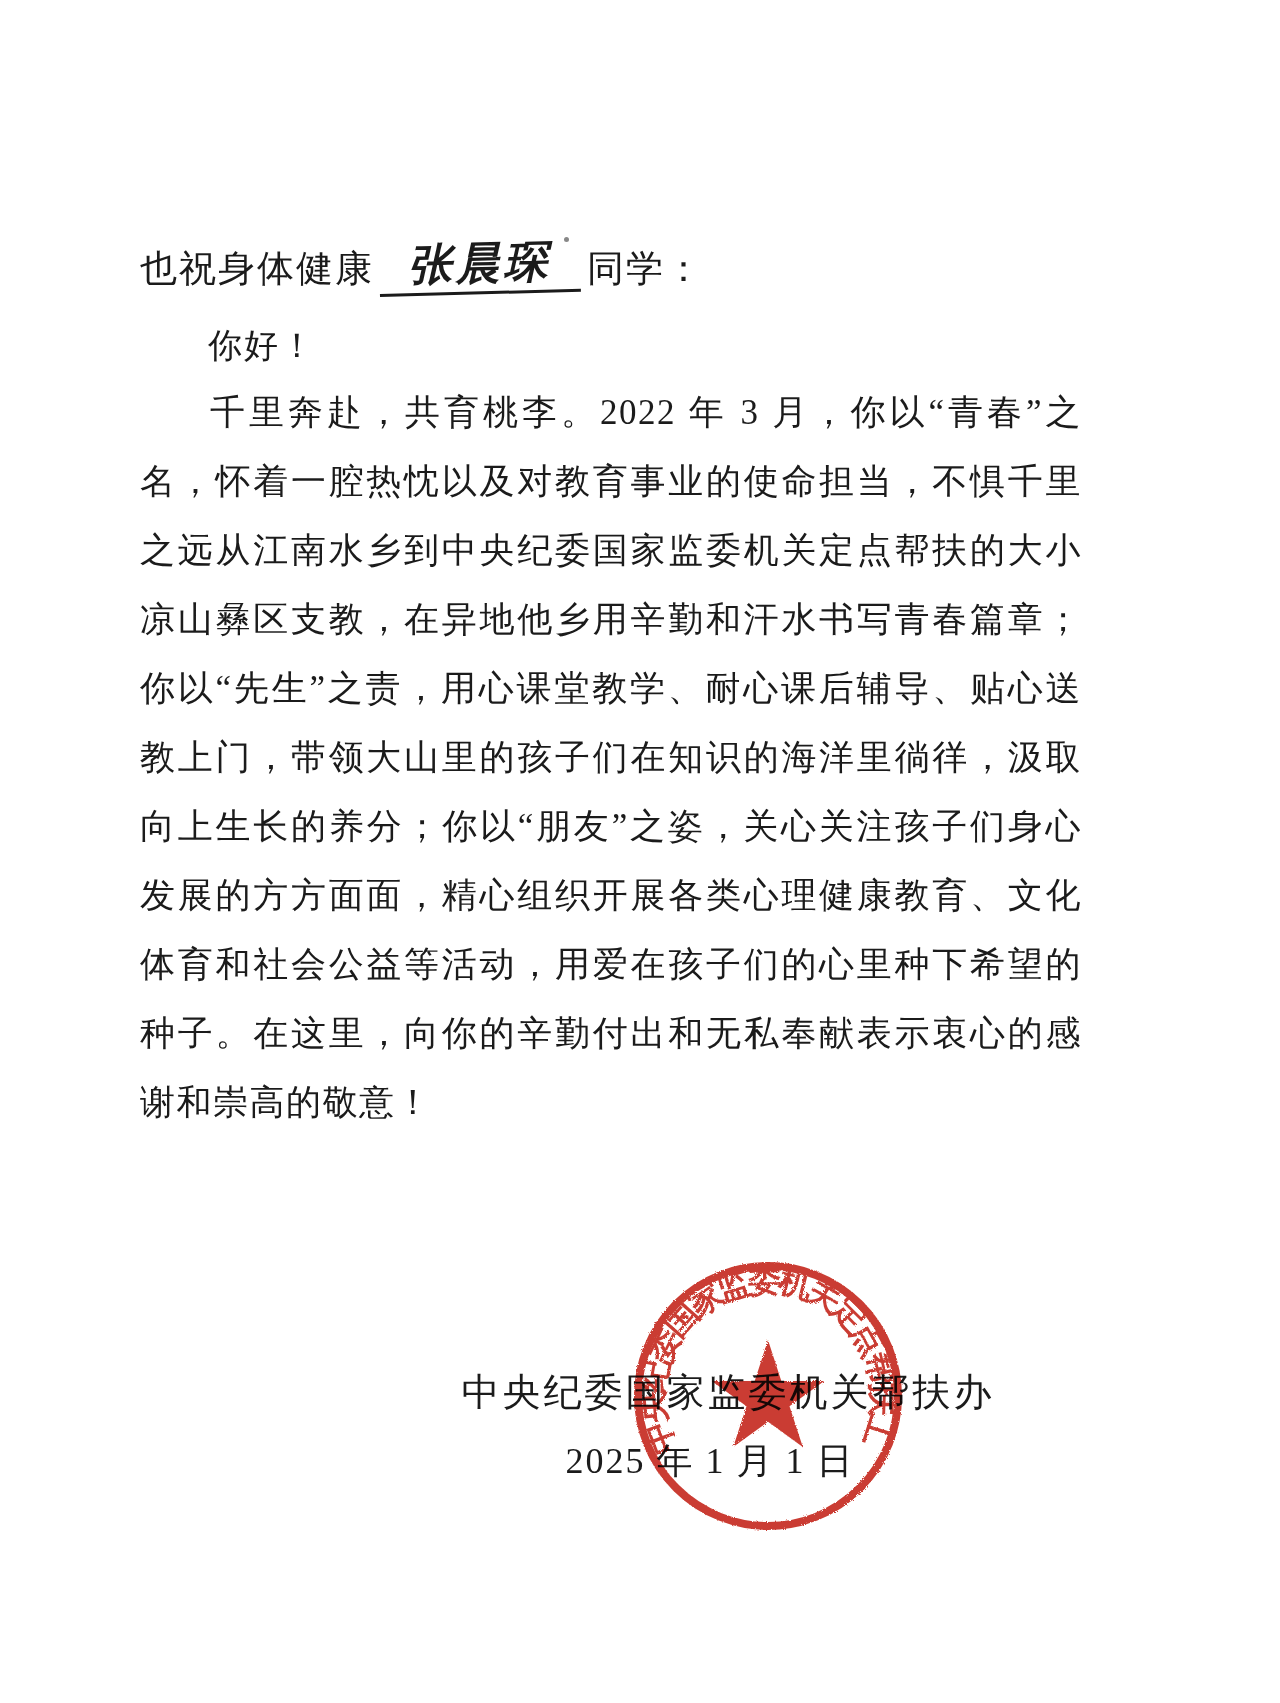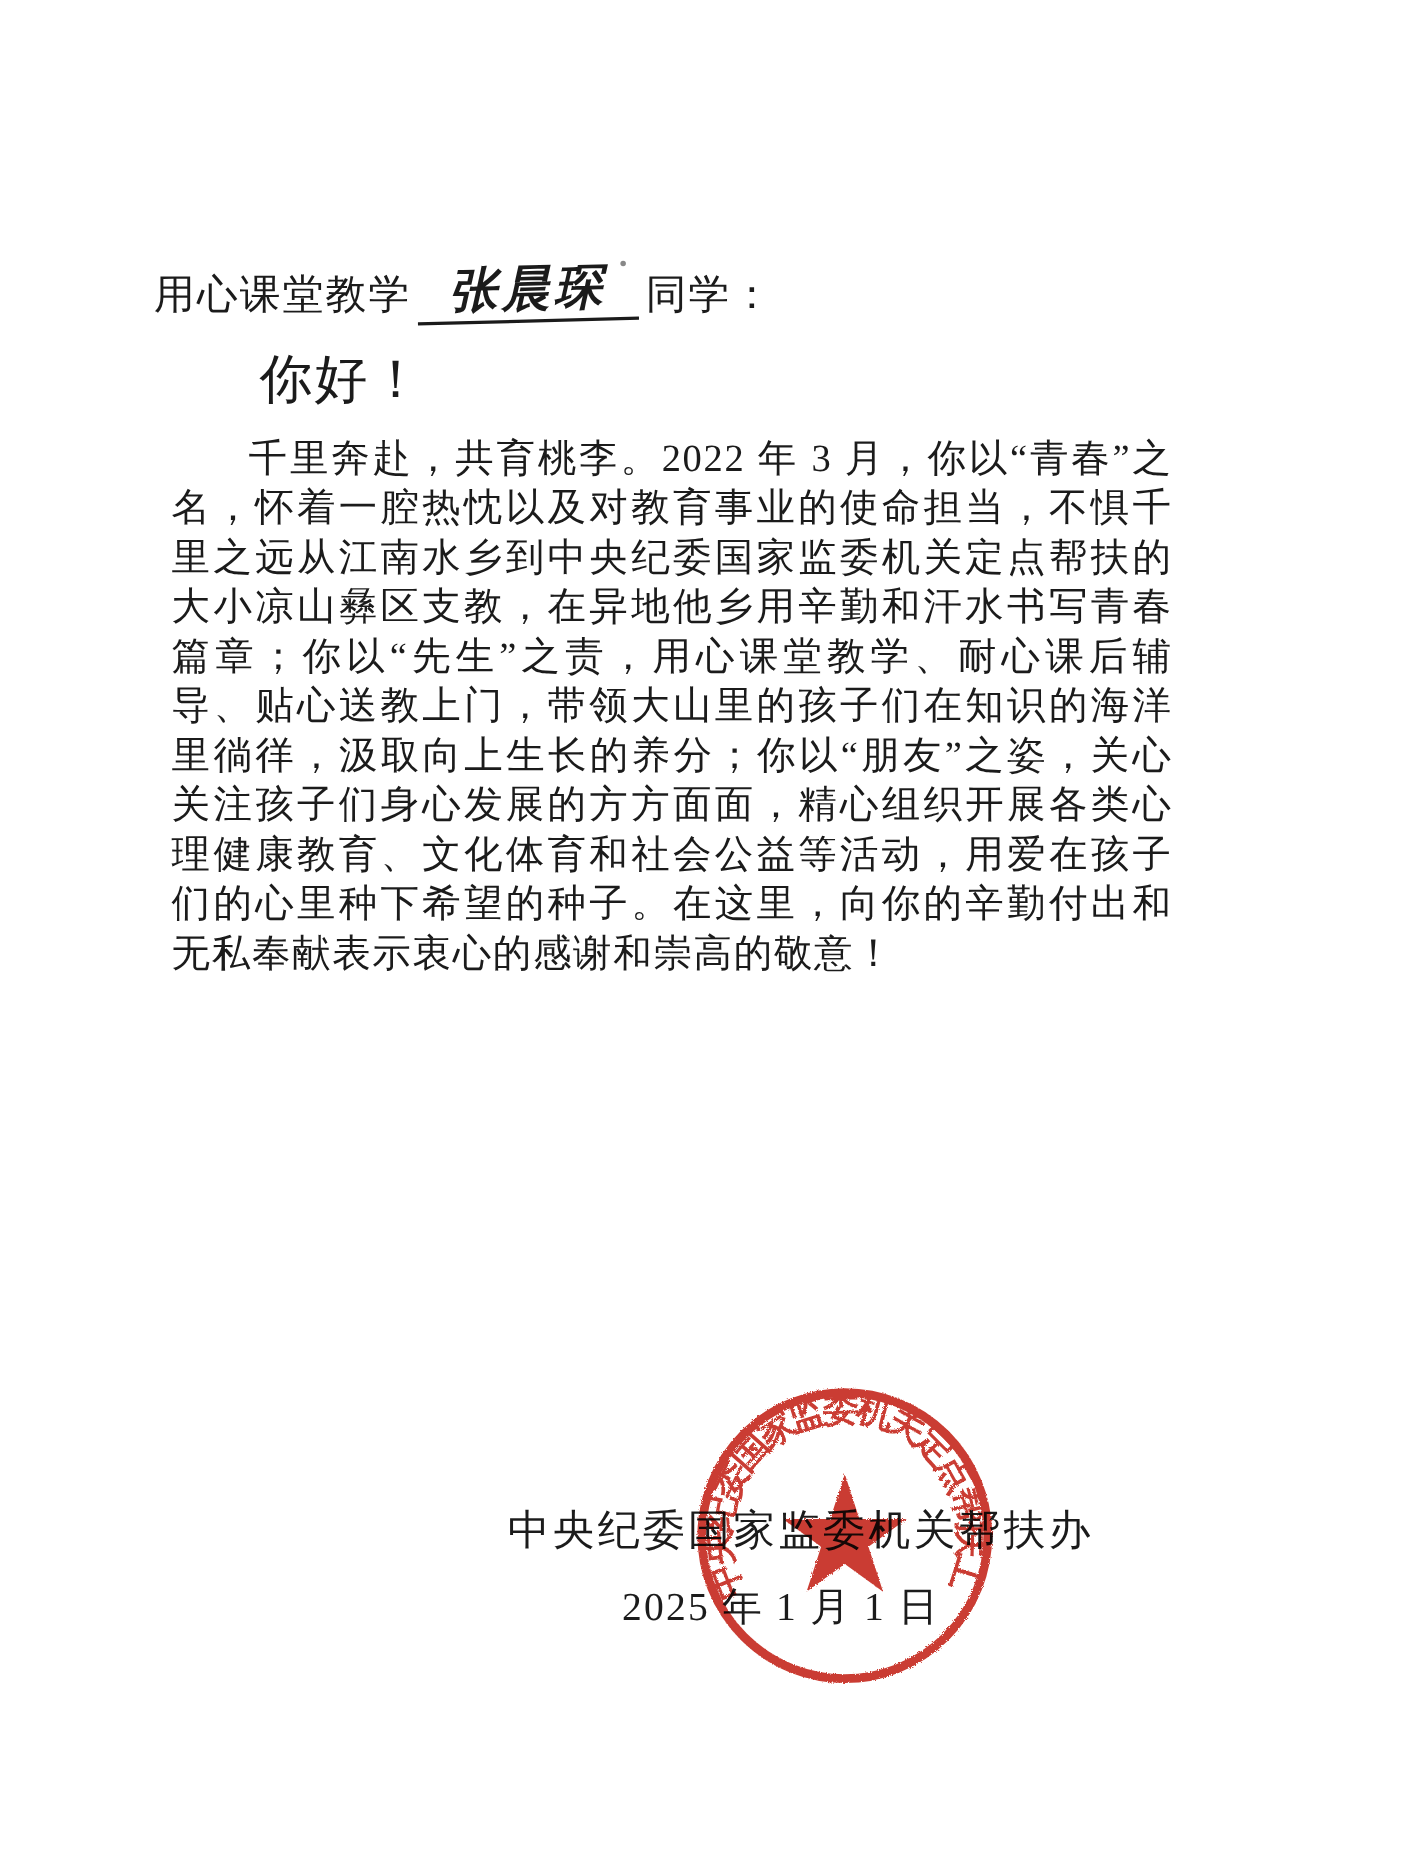--- a/index.html
+++ b/index.html
@@ -39,29 +39,29 @@
     font-style: italic;
     letter-spacing: 4px;
     transform: rotate(-1.5deg);
     transform-origin: bottom left;
     padding: 0 8px 2px 8px;
     margin: 0 6px;
     line-height: 50px;
   }
   .greeting {
     margin-top: 14px;
-    font-size: 48px;
+    font-size: 34px;
     line-height: 64px;
     text-indent: 2em;
     letter-spacing: 2px;
   }
   .para {
-    margin: 16px;
+    margin: 0;
     font-size: 35px;
-    line-height: 45px;
+    line-height: 69px;
     letter-spacing: 1.5px;
     text-indent: 2em;
     text-align: justify;
     text-justify: inter-ideograph;
   }
   .closing {
     position: absolute;
     left: 0;
     top: 1368px;
     width: 1280px;
@@ -104,21 +104,21 @@
 </head>
 <body>
 
 <div class="page">
 
   <div class="scan-dot"></div>
 
   <div class="letter-body">
 
     <div class="salutation">
-      <span>用心课堂教学</span><span class="handwritten">张晨琛</span><span>同学：</span>
+      <span>也祝身体健康</span><span class="handwritten">张晨琛</span><span>同学：</span>
     </div>
 
     <div class="greeting">你好！</div>
 
     <p class="para">千里奔赴，共育桃李。2022 年 3 月，你以“青春”之名，怀着一腔热忱以及对教育事业的使命担当，不惧千里之远从江南水乡到中央纪委国家监委机关定点帮扶的大小凉山彝区支教，在异地他乡用辛勤和汗水书写青春篇章；你以“先生”之责，用心课堂教学、耐心课后辅导、贴心送教上门，带领大山里的孩子们在知识的海洋里徜徉，汲取向上生长的养分；你以“朋友”之姿，关心关注孩子们身心发展的方方面面，精心组织开展各类心理健康教育、文化体育和社会公益等活动，用爱在孩子们的心里种下希望的种子。在这里，向你的辛勤付出和无私奉献表示衷心的感谢和崇高的敬意！</p>
 
 
   </div>
 
   <div class="closing">

